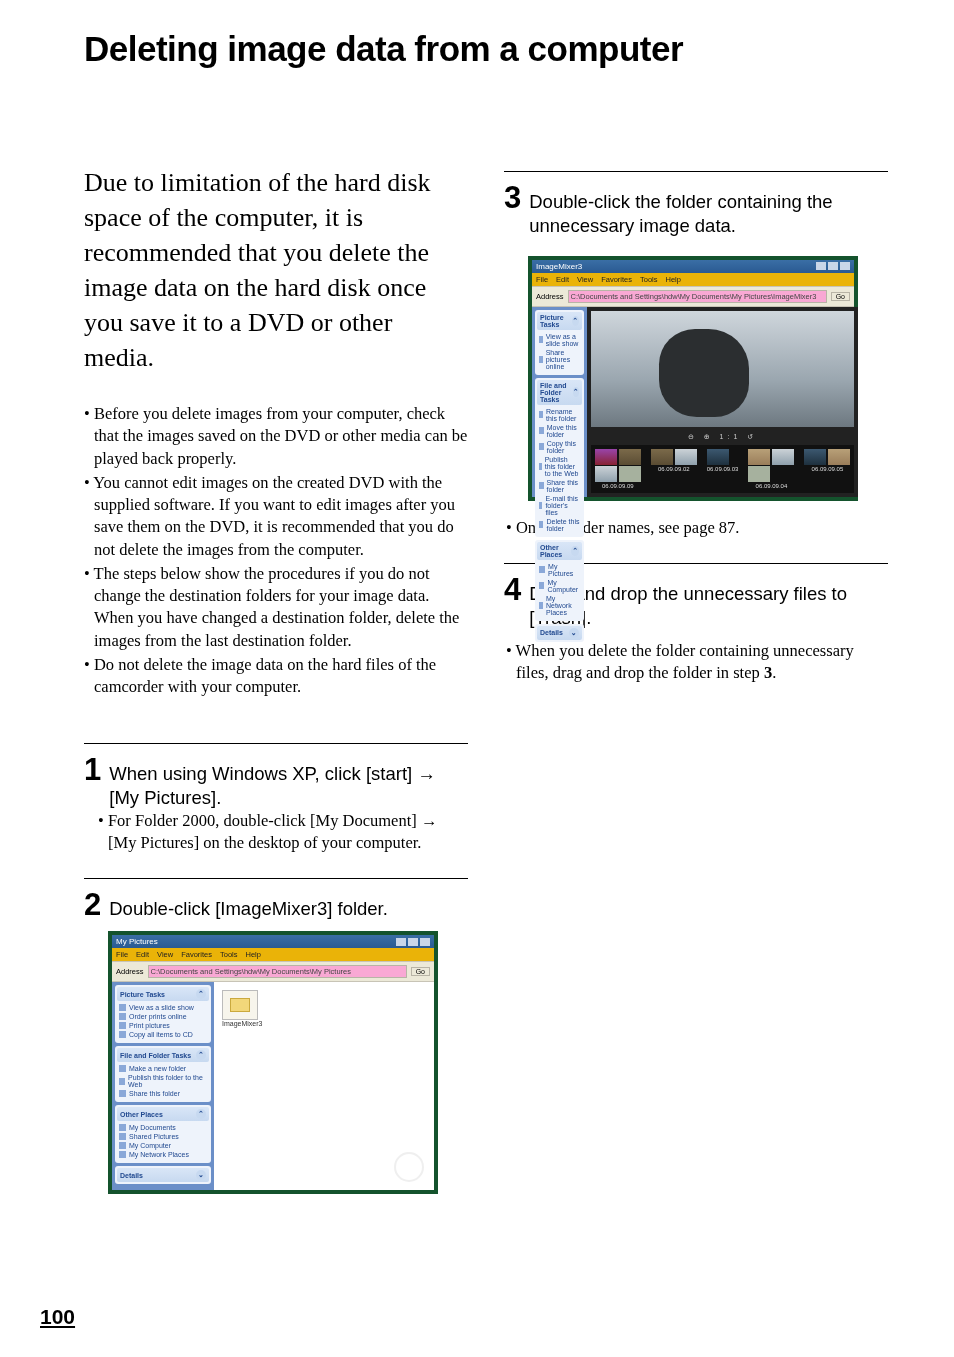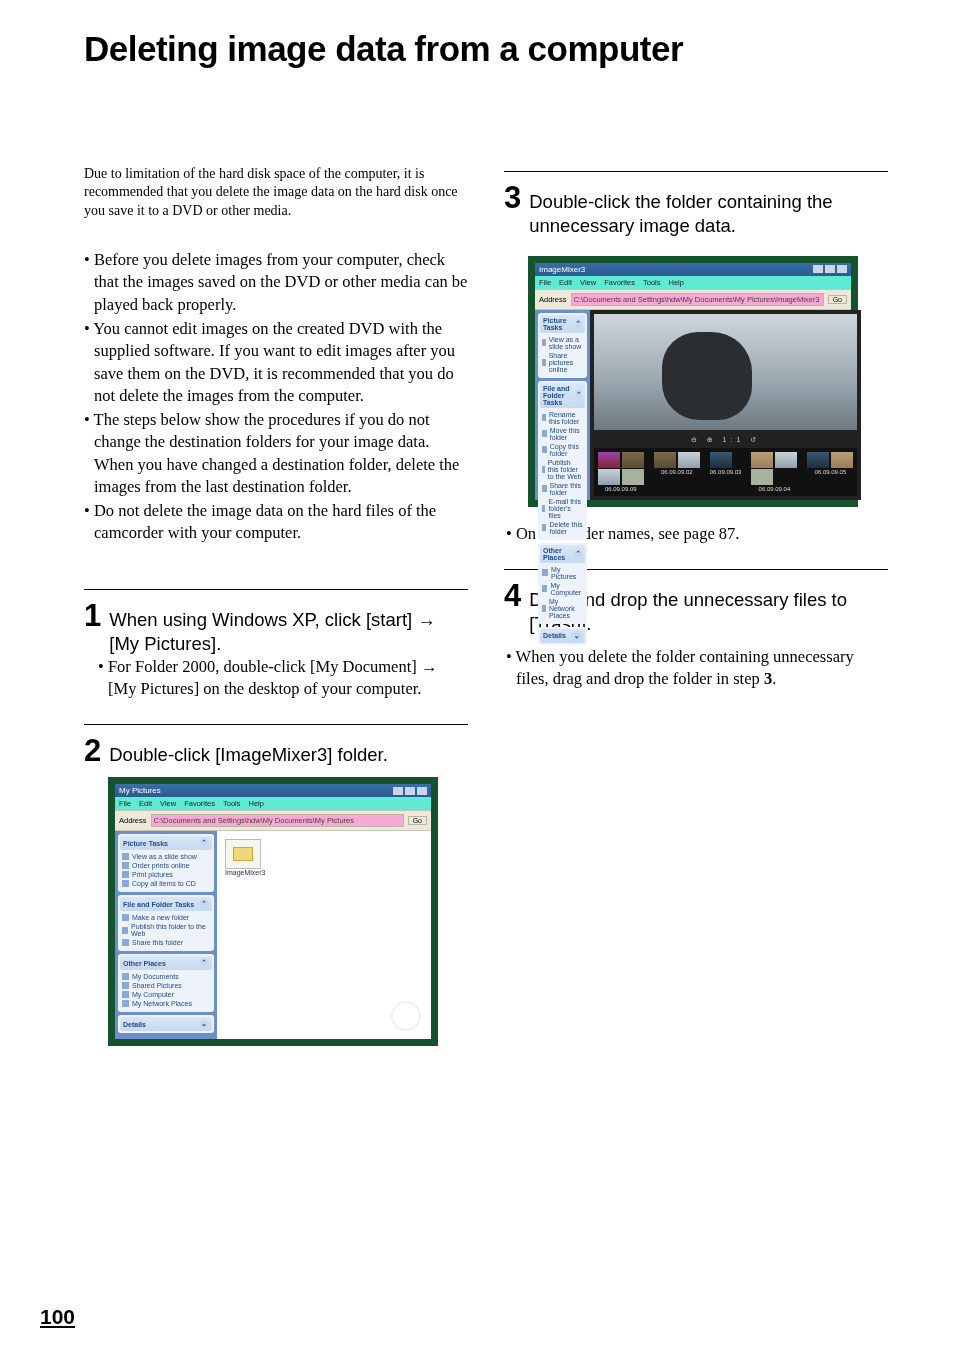--- a/index.html
+++ b/index.html
@@ -19,21 +19,21 @@
   .col-l, .col-r { flex: 1; min-width: 0; }
   h1.page-title {
     font-family: Arial, "Helvetica Neue", Helvetica, sans-serif;
     font-weight: 900;
     font-size: 35px;
     letter-spacing: -0.5px;
     margin-bottom: 96px;
     line-height: 1.1;
   }
   .intro {
-    font-size: 14px;
+    font-size: 26px;
     line-height: 1.35;
     margin-bottom: 28px;
   }
   ul.bullets { list-style: none; padding: 0; margin: 0 0 44px 0; }
   ul.bullets > li {
     font-size: 16.5px;
     line-height: 1.35;
     text-indent: -10px;
     padding-left: 10px;
     margin-bottom: 2px;
@@ -85,41 +85,41 @@
     font-family: Arial, Helvetica, sans-serif;
     font-weight: 700;
     font-size: 21px;
     text-decoration: underline;
   }
   .boldref { font-weight: 700; }
 
   
   .ss {
     width: 330px;
-    border: 7px solid #14532d;
+    border: 4px solid #14532d;
     background: #fff;
     margin: 10px 0 16px 24px;
     box-shadow: 0 0 0 1px #ddd inset;
     font-family: Tahoma, Arial, sans-serif;
   }
   .ss .titlebar {
     background: linear-gradient(#3a6ea5, #2a5a92);
     color: #fff;
     font-size: 8px;
     padding: 2px 4px;
     display: flex;
     justify-content: space-between;
     align-items: center;
   }
   .ss .winbtns { display: flex; gap: 2px; }
   .ss .winbtns span {
     width: 10px; height: 8px; background: #c9d6e8; display: inline-block;
   }
   .ss .menubar {
-    background: #5eead4;
+    background: #eab308;
     color: #222;
     font-size: 7.5px;
     padding: 2px 4px;
     display: flex;
     gap: 8px;
     border-bottom: 1px solid #c8c4b6;
   }
   .ss .addrbar {
     background: #ece9d8;
     font-size: 7.5px;

